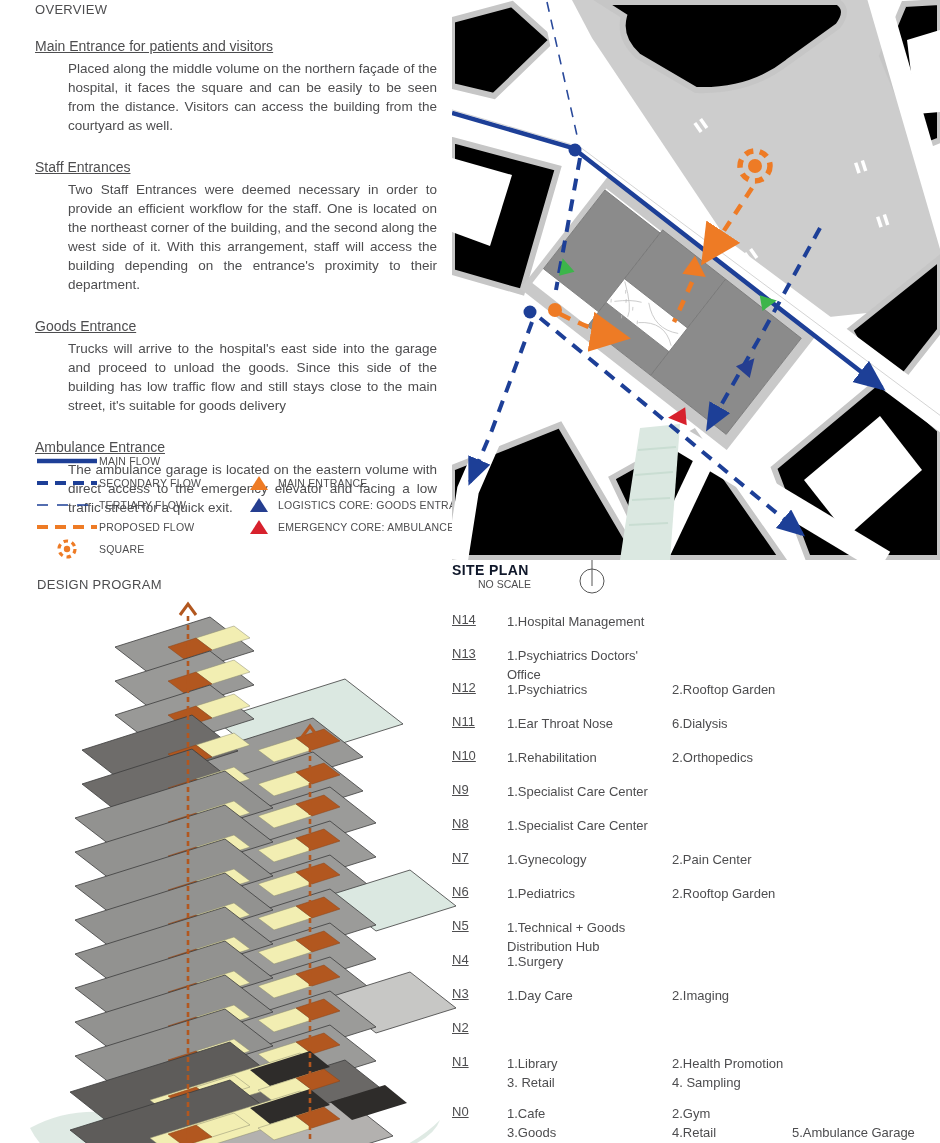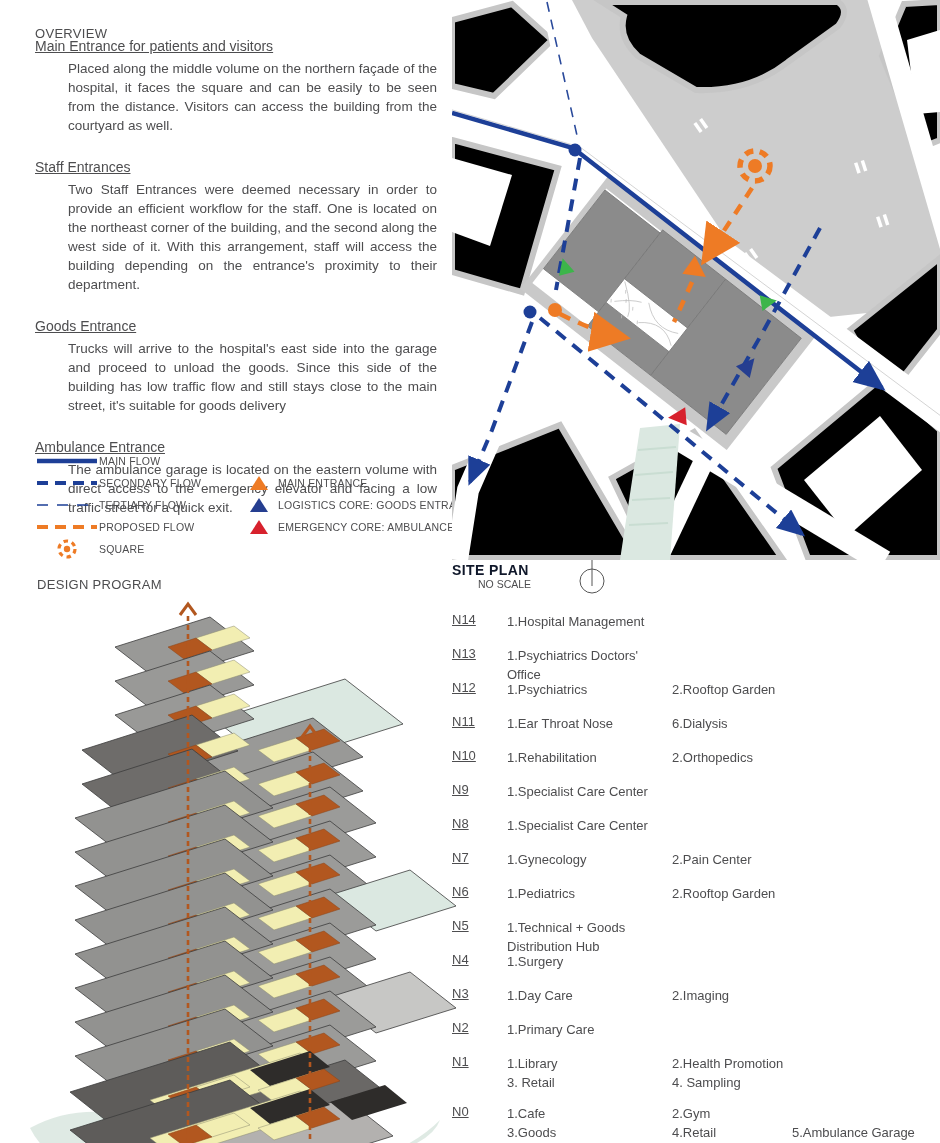--- a/index.html
+++ b/index.html
@@ -1,19 +1,19 @@
 <!DOCTYPE html>
 <html><head>
 <meta charset="utf-8">
 <style>
   html,body{margin:0;padding:0;background:#fff;}
   .board{position:relative;width:940px;height:1143px;background:#fff;overflow:hidden;
          font-family:"Liberation Sans","DejaVu Sans",sans-serif;color:#4d4d4f;}
   
-  .ov-title{position:absolute;left:35px;top:2px;font-size:13px;letter-spacing:.3px;margin-top:24px;}
+  .ov-title{position:absolute;left:35px;top:2px;font-size:13px;letter-spacing:.3px;}
   .sections{position:absolute;left:35px;top:38px;width:402px;}
   .sec h3{font-size:14px;font-weight:400;text-decoration:underline;margin:0 0 5px 0;}
   .sec p{margin:0 0 24px 33px;font-size:13.5px;line-height:19px;text-align:justify;}
   
   .legend-flows{position:absolute;left:35px;top:450px;}
   .legend-entrances{position:absolute;left:238px;top:472px;}
   .lg-row{display:flex;align-items:center;height:22px;}
   .lg-icon{width:64px;height:14px;flex:0 0 64px;display:flex;align-items:center;}
   .lg-label{font-size:10.5px;letter-spacing:.2px;white-space:nowrap;}
   .tri{width:0;height:0;border-left:9px solid transparent;border-right:9px solid transparent;
@@ -468,27 +468,20 @@
         <span class="fl-cells">
           <div class="fl-line">
             <span class="fl-c1">1.Day Care</span>
             <span class="fl-c2">2.Imaging</span>
             <span class="fl-c3"></span>
           </div>
         </span>
       </div>
       <div class="fl-row">
         <span class="fl-code">N2</span>
-        <span class="fl-cells">
-          <div class="fl-line">
-            <span class="fl-c1">1.Primary Care</span>
-            <span class="fl-c2"></span>
-            <span class="fl-c3"></span>
-          </div>
-        </span>
       </div>
       <div class="fl-row two">
         <span class="fl-code">N1</span>
         <span class="fl-cells">
           <div class="fl-line">
             <span class="fl-c1">1.Library</span>
             <span class="fl-c2">2.Health Promotion</span>
             <span class="fl-c3"></span>
           </div>
           <div class="fl-line">

